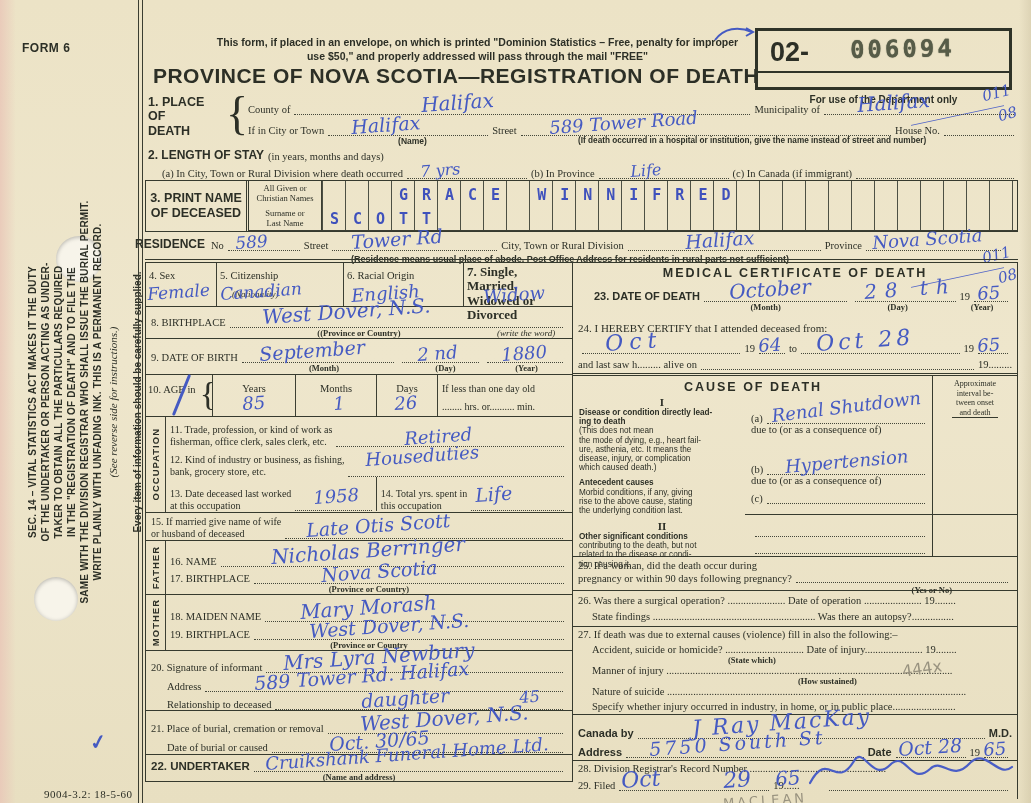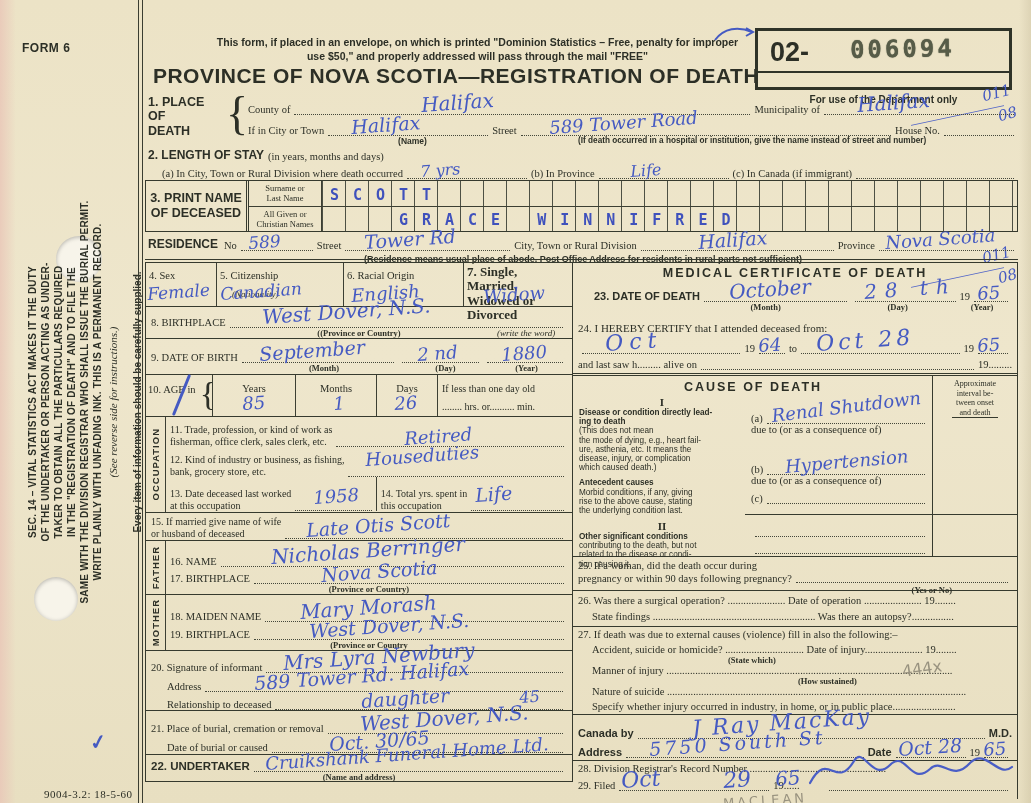--- a/index.html
+++ b/index.html
@@ -137,38 +137,38 @@
         </span>
       <span class="lbl">(c) In Canada (if immigrant)</span>
       <span class="fill"></span>
     </div>
   </div>
 
   <div class="abs" style="left:145px;top:180px;width:873px;height:52px;border:1.6px solid #363a2e;box-sizing:border-box;display:flex;">
     <div class="pre" style="width:100px;border-right:3px double #363a2e;display:flex;align-items:center;justify-content:center;text-align:center;font:bold 12.5px/1.2 'Liberation Sans',sans-serif;">3. PRINT NAME
 OF DECEASED</div>
     <div style="flex:1;display:flex;flex-direction:column;">
+      <div style="flex:1;display:flex;">
+        <div class="pre" style="width:72px;border-right:1px solid #3c3f33;display:flex;align-items:center;justify-content:center;text-align:center;font:8.5px/1.2 'Liberation Serif',serif;">All Given or
+Christian Names</div>
+        <div class="grid" style="flex:1;">
+          <span class="grid-text" style="left:77px;">GRACE WINNIFRED</span>
+        </div>
+      </div>
       <div style="flex:1;display:flex;border-bottom:1px solid #3c3f33;">
         <div class="pre" style="width:72px;border-right:1px solid #3c3f33;display:flex;align-items:center;justify-content:center;text-align:center;font:8.5px/1.2 'Liberation Serif',serif;">Surname or
 Last Name</div>
         <div class="grid" style="flex:1;">
           <span class="grid-text" style="left:8px;">SCOTT</span>
         </div>
       </div>
-      <div style="flex:1;display:flex;">
-        <div class="pre" style="width:72px;border-right:1px solid #3c3f33;display:flex;align-items:center;justify-content:center;text-align:center;font:8.5px/1.2 'Liberation Serif',serif;">All Given or
-Christian Names</div>
-        <div class="grid" style="flex:1;">
-          <span class="grid-text" style="left:77px;">GRACE WINNIFRED</span>
-        </div>
-      </div>
-    </div>
-  </div>
-
-  <div class="abs" style="left:148px;top:236px;width:870px;">
+    </div>
+  </div>
+
+  <div class="abs" style="left:135px;top:236px;width:870px;">
     <div class="row" style="height:15px;">
       <span class="lbl-b" style="font-size:12px;">RESIDENCE</span>
       <span class="lbl" style="margin-left:6px;">No</span>
       <span class="fill" style="flex:0 0 72px;">
           <i class="hw" style="font-size:17px;">589</i>
         </span>
       <span class="lbl">Street</span>
       <span class="fill" style="flex:0 0 165px;">
           <i class="hw" style="font-size:19px;">Tower Rd</i>
         </span>

